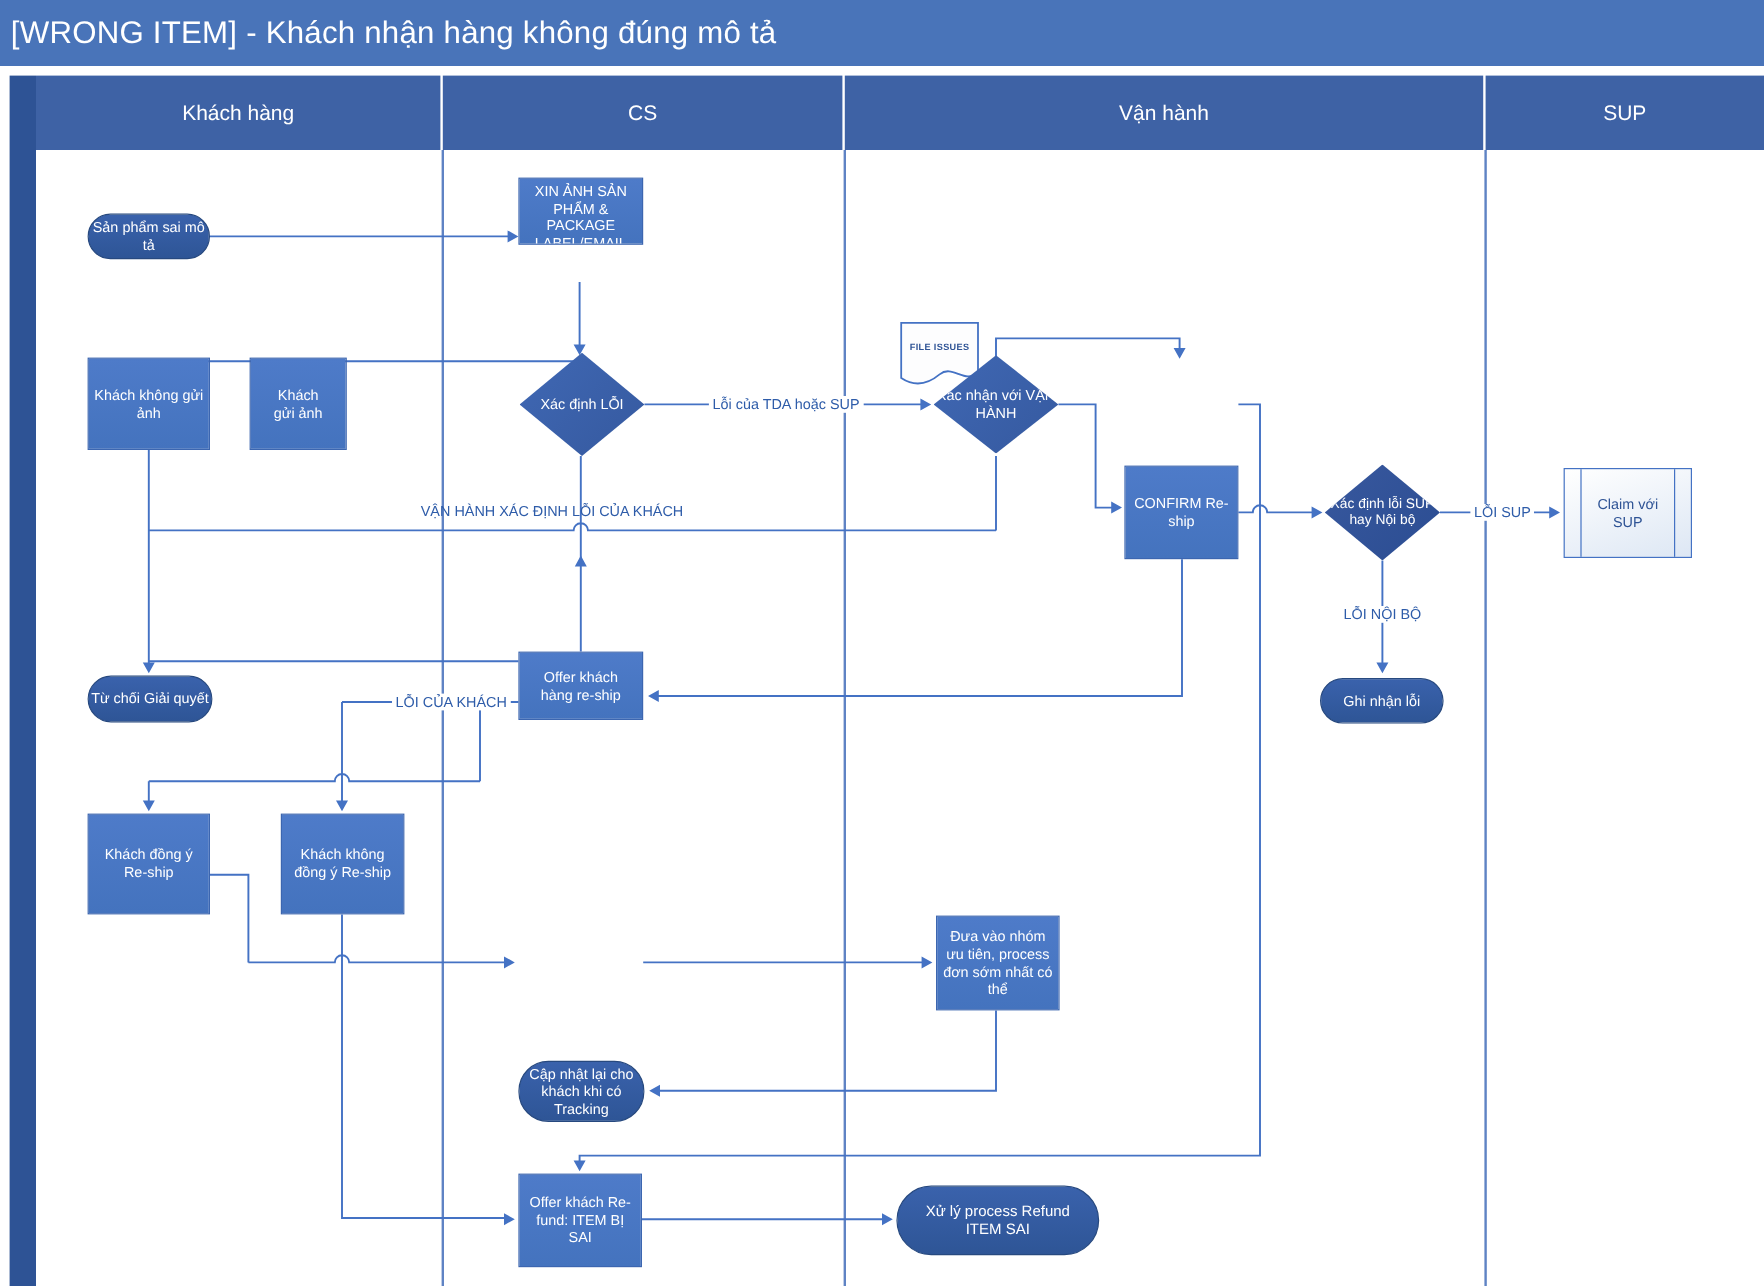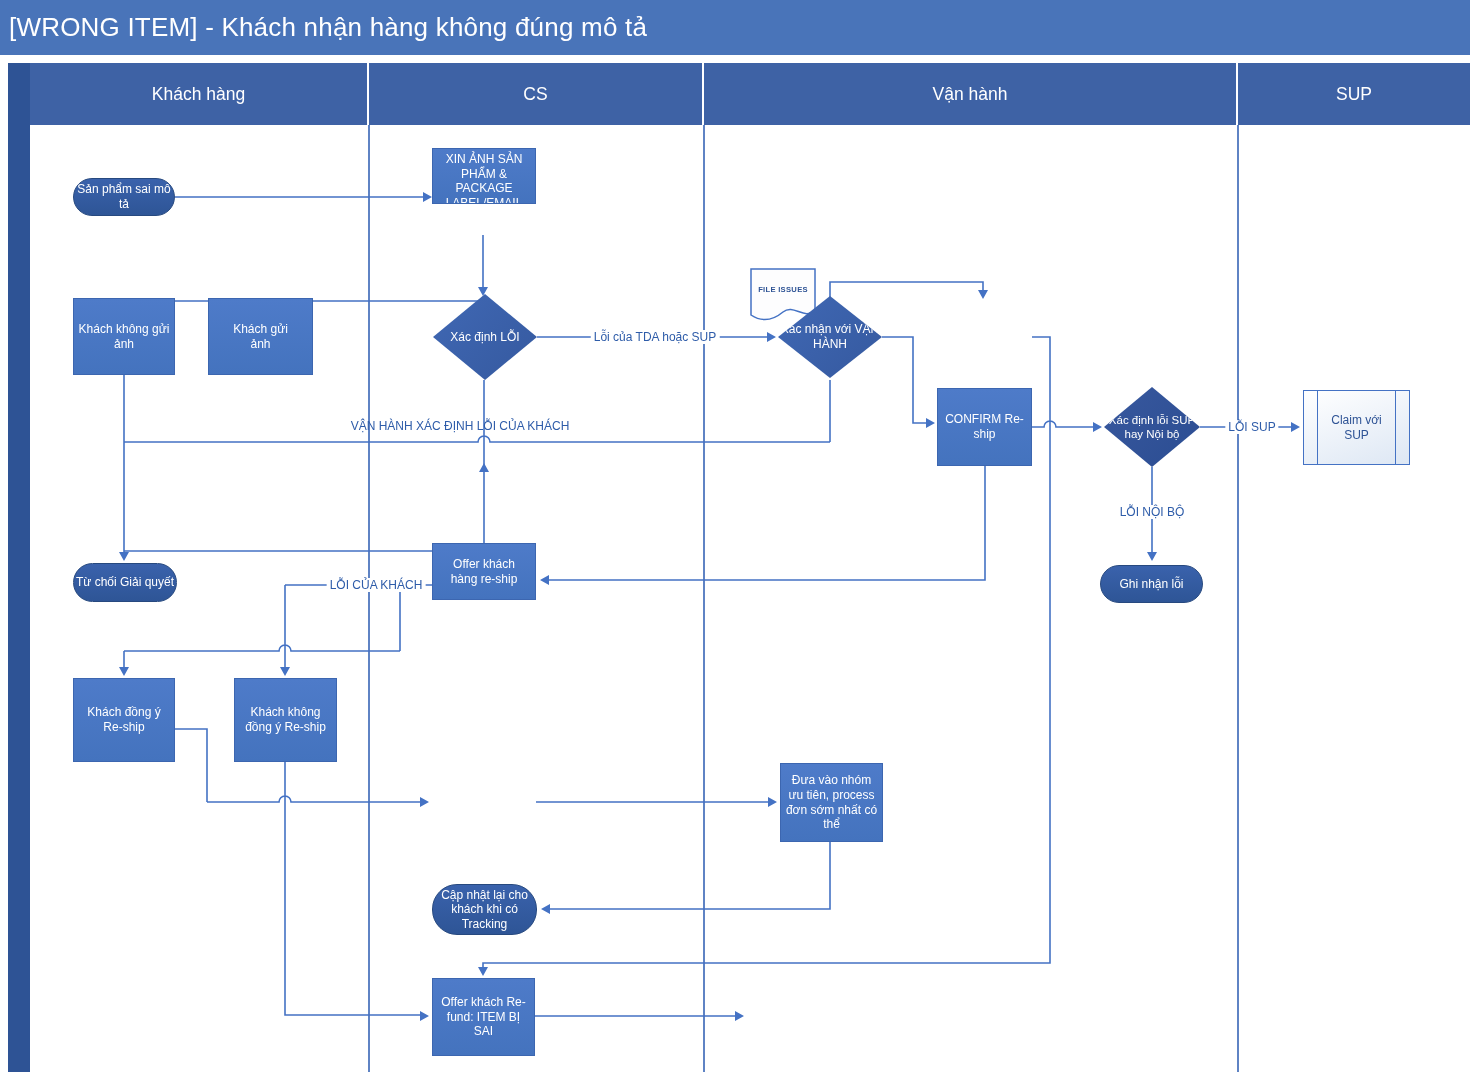--- a/index.html
+++ b/index.html
@@ -93,21 +93,21 @@
       M429,802 l-9,-5 v10 z
       M777,802 l-9,-5 v10 z
       M541,909 l9,-5 v10 z
       M483,976 l-5,-9 h10 z
       M429,1016 l-9,-5 v10 z
       M744,1016 l-9,-5 v10 z"></path>
   </svg>
 
   <div class="node stadium" style="left:73px;top:178px;width:102px;height:38px;border-radius:19px">Sản phẩm sai mô tả</div>
   <div class="node rect" style="left:73px;top:298px;width:102px;height:77px;padding:2px">Khách không gửi ảnh</div>
-  <div class="node rect" style="left:208px;top:298px;width:105px;height:77px;padding:14px">Khách gửi ảnh</div>
+  <div class="node rect" style="left:208px;top:298px;width:81px;height:77px;padding:14px">Khách gửi ảnh</div>
   <div class="node stadium" style="left:73px;top:563px;width:104px;height:39px;border-radius:20px">Từ chối Giải quyết</div>
   <div class="node rect" style="left:73px;top:678px;width:102px;height:84px;padding:4px">Khách đồng ý Re-ship</div>
   <div class="node rect" style="left:234px;top:678px;width:103px;height:84px;padding:4px">Khách không đồng ý Re-ship</div>
 
   <div class="node rect clip-top" style="left:432px;top:148px;width:104px;height:56px">XIN ẢNH SẢN PHẨM &amp; PACKAGE LABEL/EMAIL CONFIRM</div>
   <div class="node diamond" style="left:433px;top:294px;width:104px;height:86px">Xác định LỖI</div>
   <div class="node rect" style="left:432px;top:543px;width:104px;height:57px;padding:6px">Offer khách hàng re-ship</div>
   <div class="node stadium" style="left:432px;top:884px;width:105px;height:51px;border-radius:25px">Cập nhật lại cho khách khi có Tracking</div>
   <div class="node rect" style="left:432px;top:978px;width:103px;height:78px;padding:4px">Offer khách Re-fund: ITEM BỊ SAI</div>
 
@@ -115,20 +115,21 @@
     <svg width="66" height="58" viewBox="0 0 66 58">
       <path d="M1,1 H65 V42 C54,53 44,35 33,44 C21,54 10,53 1,47 Z" fill="#fdfdfe" stroke="#4472C4" stroke-width="1.5"></path>
     </svg>
     <div class="doc-label">FILE ISSUES</div>
   </div>
   <div class="node diamond" style="left:778px;top:296px;width:104px;height:82px">Xác nhận với VẬN HÀNH</div>
   <div class="node rect" style="left:937px;top:388px;width:95px;height:78px;padding:4px">CONFIRM Re-ship</div>
   <div class="node diamond dark" style="left:1104px;top:387px;width:96px;height:80px;font-size:11.5px">Xác định lỗi SUP hay Nội bộ</div>
   <div class="node stadium" style="left:1100px;top:565px;width:103px;height:38px;border-radius:19px">Ghi nhận lỗi</div>
   <div class="node rect" style="left:780px;top:763px;width:103px;height:79px;padding:2px">Đưa vào nhóm ưu tiên, process đơn sớm nhất có thể</div>
+  <div class="node stadium" style="left:747px;top:988px;width:169px;height:58px;border-radius:29px;font-size:12.5px;padding:0 14px">Xử lý process Refund ITEM SAI</div>
 
   <div class="node subproc" style="left:1303px;top:390px;width:107px;height:75px;padding:0 16px">Claim với SUP</div>
 
   <div class="elabel" style="left:655px;top:337px">Lỗi của TDA hoặc SUP</div>
   <div class="elabel nobg" style="left:460px;top:426px">VẬN HÀNH XÁC ĐỊNH LỖI CỦA KHÁCH</div>
   <div class="elabel" style="left:376px;top:585px">LỖI CỦA KHÁCH</div>
   <div class="elabel" style="left:1252px;top:427px">LỖI SUP</div>
   <div class="elabel" style="left:1152px;top:512px">LỖI NỘI BỘ</div>
 
 </div>

